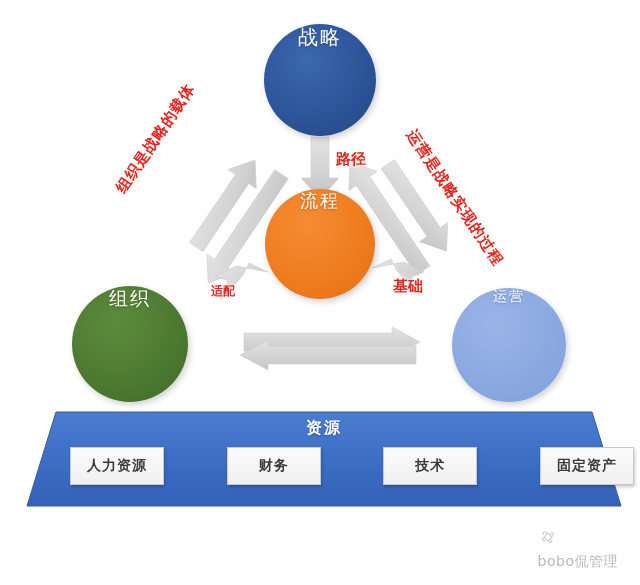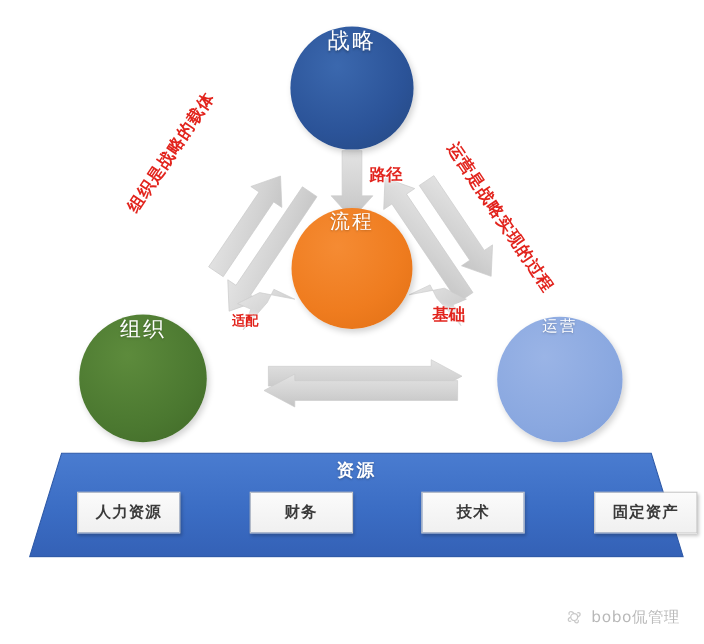--- a/index.html
+++ b/index.html
@@ -132,26 +132,26 @@
     letter-spacing: 1px;
     box-shadow: 1px 2px 3px rgba(0,0,0,0.22);
     box-sizing: border-box;
   }
 
   
   #watermark {
     position: absolute;
     right: 22px; bottom: 14px;
     display: flex;
-    align-items: center;
     gap: 6px;
     color: #9e9e9e;
     font-size: 14px;
     letter-spacing: 0.5px;
     opacity: 0.72;
+    flex-direction: column;
   }
   #watermark-icon { display: block; }
 </style>
 </head>
 <body>
 
 <div id="canvas">
 
   <svg id="arrow-layer" viewBox="0 0 640 585" xmlns="http://www.w3.org/2000/svg">
     <defs>

